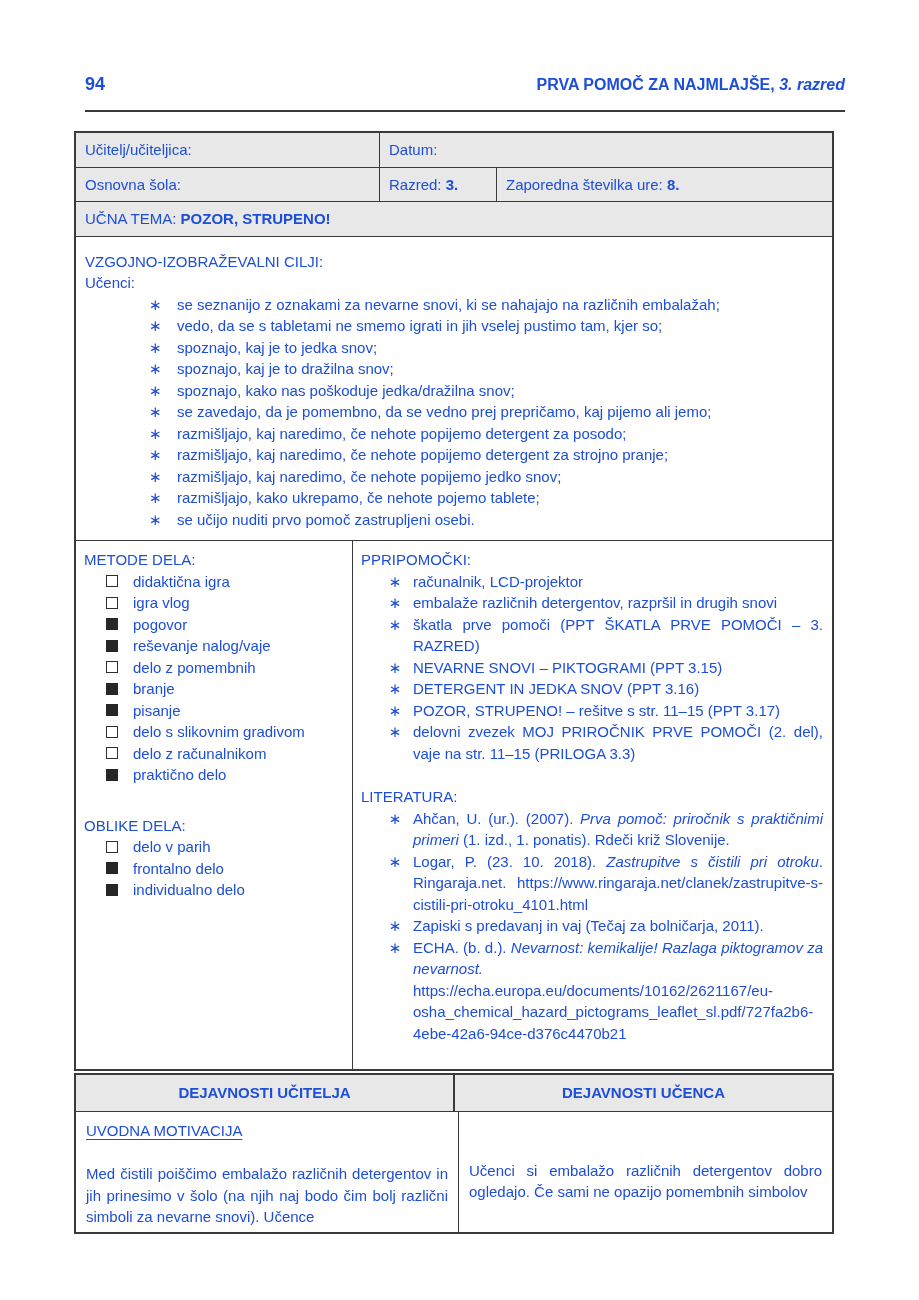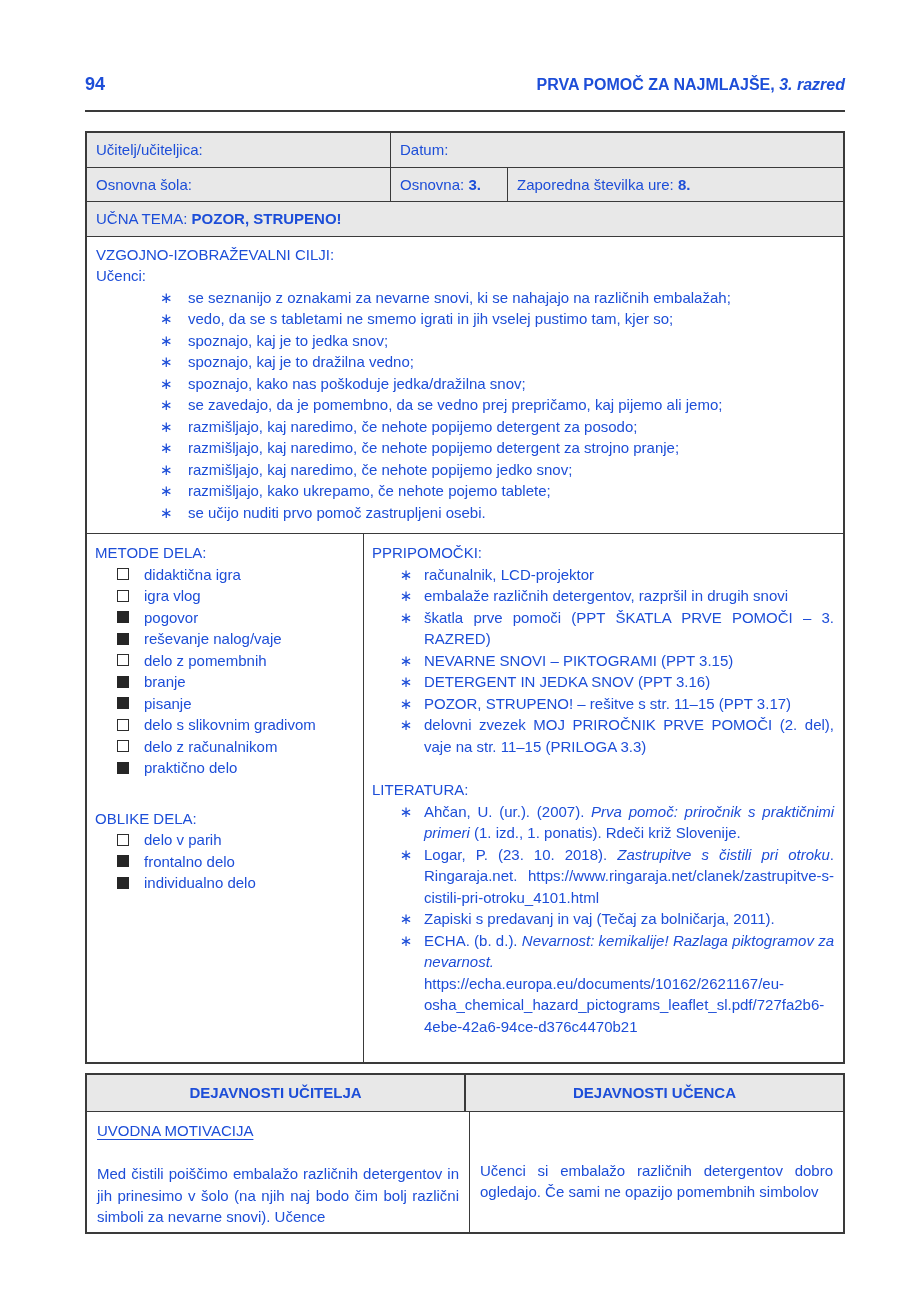--- a/index.html
+++ b/index.html
@@ -17,32 +17,32 @@
     display:flex; justify-content:space-between; align-items:baseline;
   }
   .page-num { font-size:18px; font-weight:bold; }
   .hdr-title { font-size:16px; font-weight:bold; }
   .hdr-title .it { font-style:italic; }
   .hdr-rule {
     position:absolute; top:110px; left:85px; width:760px;
     border-top:2px solid #3a3a3a;
   }
   
-  .tbl { position:absolute; left:85px; width:760px; border:2px solid #3a3a3a; background:#fff; }
+  .tbl { position:absolute; left:74px; width:760px; border:2px solid #3a3a3a; background:#fff; }
   .tbl1 { top:131px; }
   .tbl2 { top:1073px; }
   .tr { display:flex; border-bottom:1.5px solid #3a3a3a; }
   .tr:last-child { border-bottom:none; }
   .td { padding:6px 9px; }
   .td + .td { border-left:1.5px solid #3a3a3a; }
   .gray { background:#e8e8e8; }
   .w-a { width:303px; } .w-b { width:117px; } .w-c { flex:1; }
   .bold { font-weight:bold; }
   
-  .goals-cell { padding:7px 9px 10px 9px; min-height:288px; }
+  .goals-cell { padding:14px 9px 10px 9px; min-height:288px; }
   .star-list { list-style:none; }
   .star-item { display:flex; }
   .star-item .bullet { flex:0 0 34px; text-align:center; }
   .goals .star-item { padding-left:56px; }
   .goals .bullet { flex:0 0 36px; text-align:left; padding-left:8px; }
   
   .cols { display:flex; min-height:528px; }
   .col-left { width:277px; border-right:1.5px solid #3a3a3a; padding:8px 8px; }
   .col-right { flex:1; padding:8px 9px 8px 8px; }
   .sec-title { margin-bottom:0px; }
@@ -83,21 +83,21 @@
   </div>
   <div class="hdr-rule"></div>
 
   <div class="tbl tbl1">
     <div class="tr gray">
       <div class="td w-a">Učitelj/učiteljica:</div>
       <div class="td w-c">Datum:</div>
     </div>
     <div class="tr gray">
       <div class="td w-a">Osnovna šola:</div>
-      <div class="td w-b"><span>Osnovna:</span> <span class="bold">3.</span></div>
+      <div class="td w-b"><span>Razred:</span> <span class="bold">3.</span></div>
       <div class="td w-c"><span>Zaporedna številka ure:</span> <span class="bold">8.</span></div>
     </div>
     <div class="tr gray">
       <div class="td w-c"><span>UČNA TEMA:</span> <span class="bold">POZOR, STRUPENO!</span></div>
     </div>
 
     <div class="tr">
       <div class="td w-c goals-cell goals">
         <div>VZGOJNO-IZOBRAŽEVALNI CILJI:</div>
         <div>Učenci:</div>
@@ -110,21 +110,21 @@
             <li class="star-item">
               <span class="bullet">∗</span>
               <span class="txt">vedo, da se s tabletami ne smemo igrati in jih vselej pustimo tam, kjer so;</span>
             </li>
             <li class="star-item">
               <span class="bullet">∗</span>
               <span class="txt">spoznajo, kaj je to jedka snov;</span>
             </li>
             <li class="star-item">
               <span class="bullet">∗</span>
-              <span class="txt">spoznajo, kaj je to dražilna vedno;</span>
+              <span class="txt">spoznajo, kaj je to dražilna snov;</span>
             </li>
             <li class="star-item">
               <span class="bullet">∗</span>
               <span class="txt">spoznajo, kako nas poškoduje jedka/dražilna snov;</span>
             </li>
             <li class="star-item">
               <span class="bullet">∗</span>
               <span class="txt">se zavedajo, da je pomembno, da se vedno prej prepričamo, kaj pijemo ali jemo;</span>
             </li>
             <li class="star-item">

